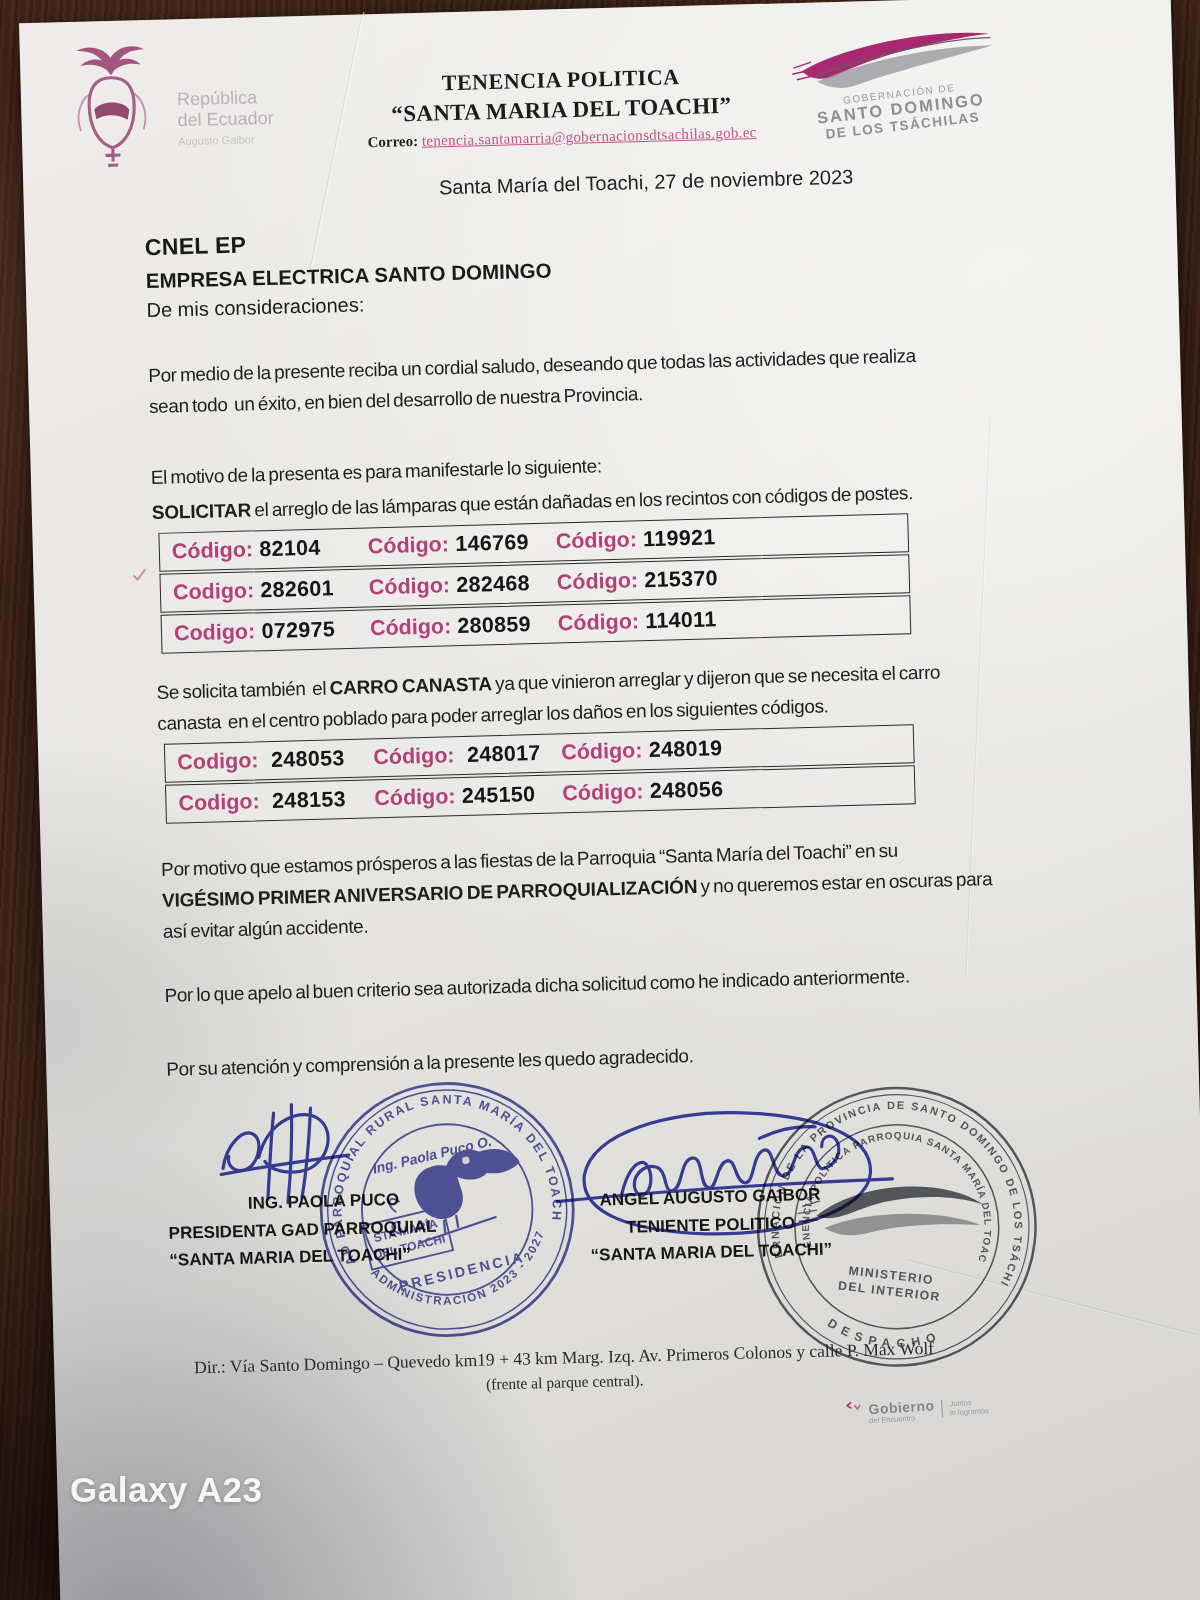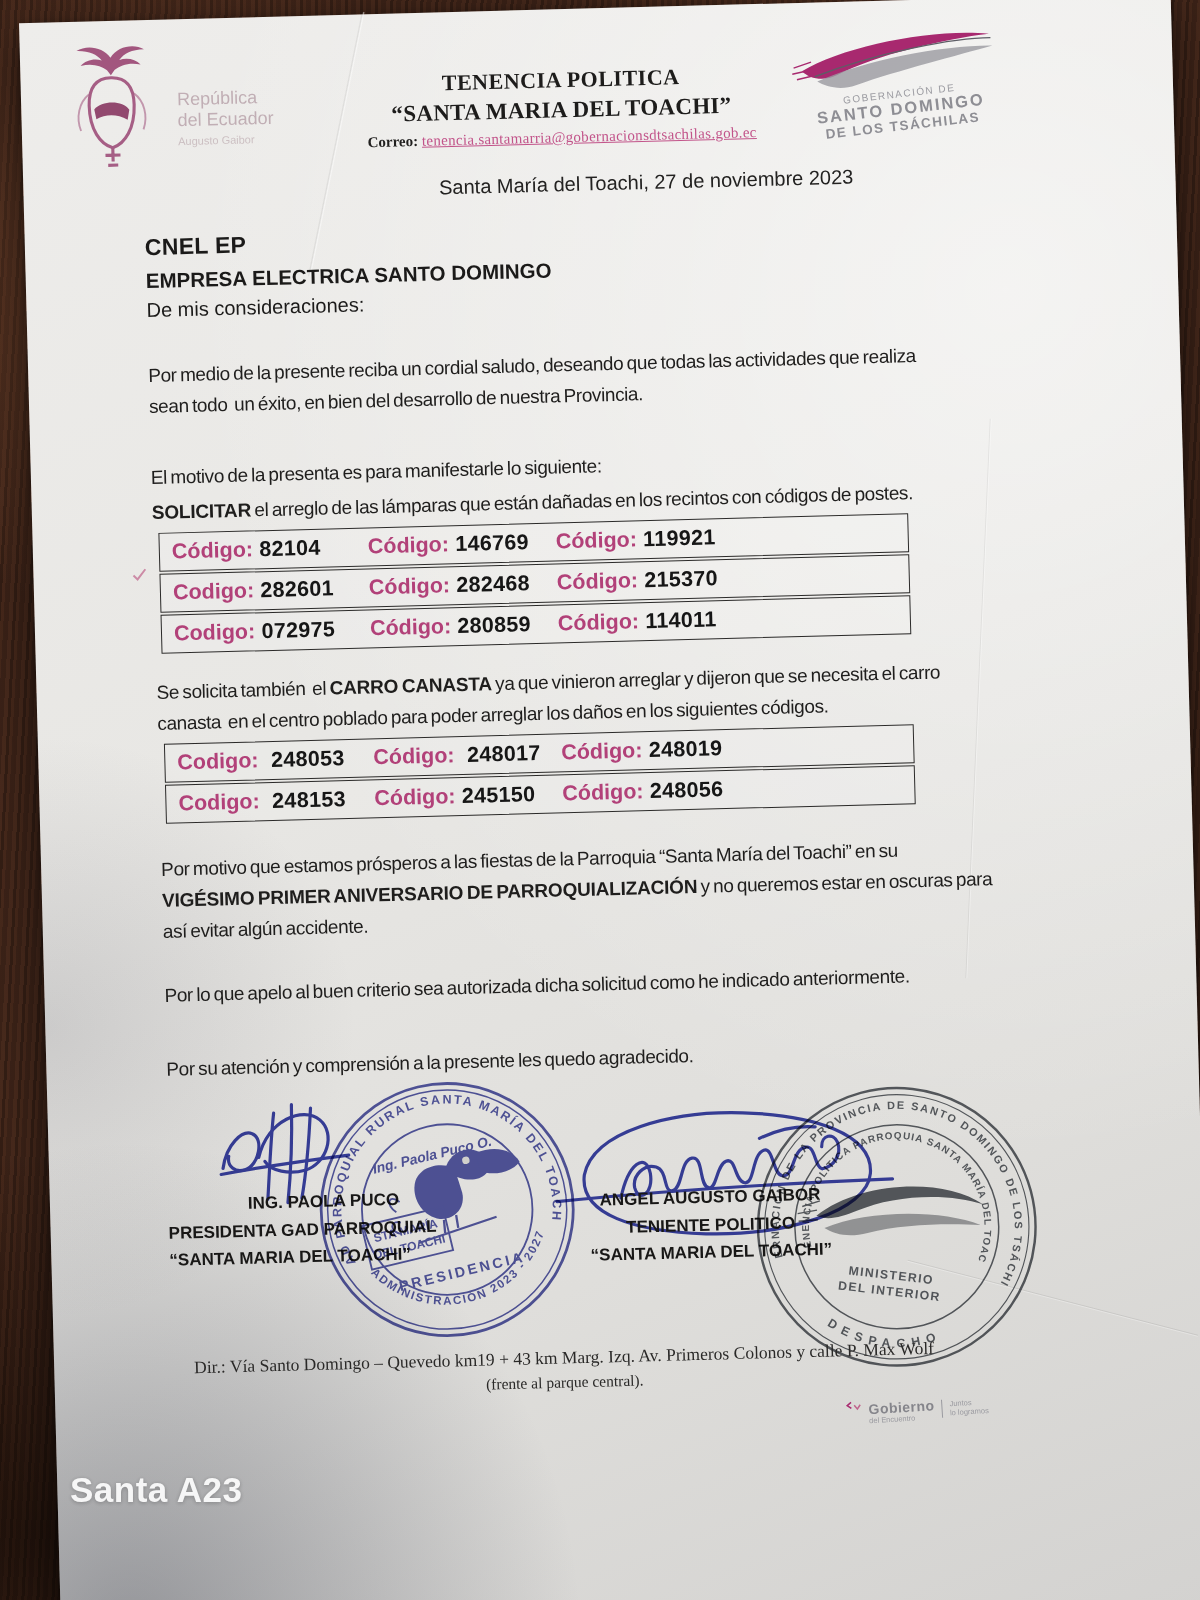--- a/index.html
+++ b/index.html
@@ -308,14 +308,14 @@
         <div class="g2">del Encuentro</div>
       </div>
       <div class="bar"></div>
       <div class="tcol">
         <div>Juntos</div>
         <div>lo logramos</div>
       </div>
     </div>
   </div>
 
-  <div class="watermark">Santa A23</div>
+  <div class="watermark">Galaxy A23</div>
 </div>
 
 </body></html>

